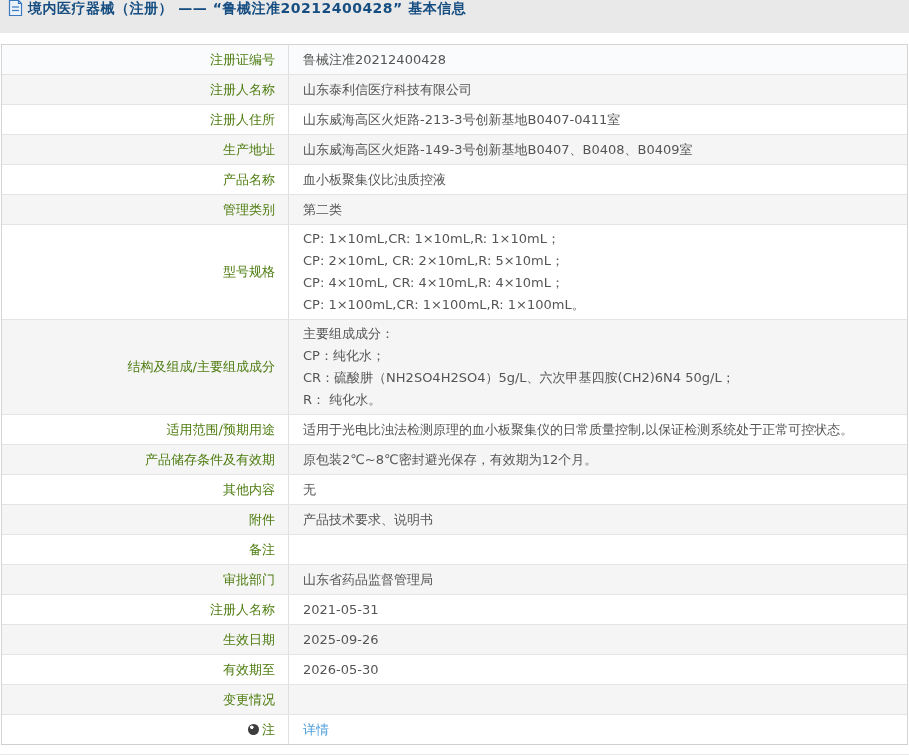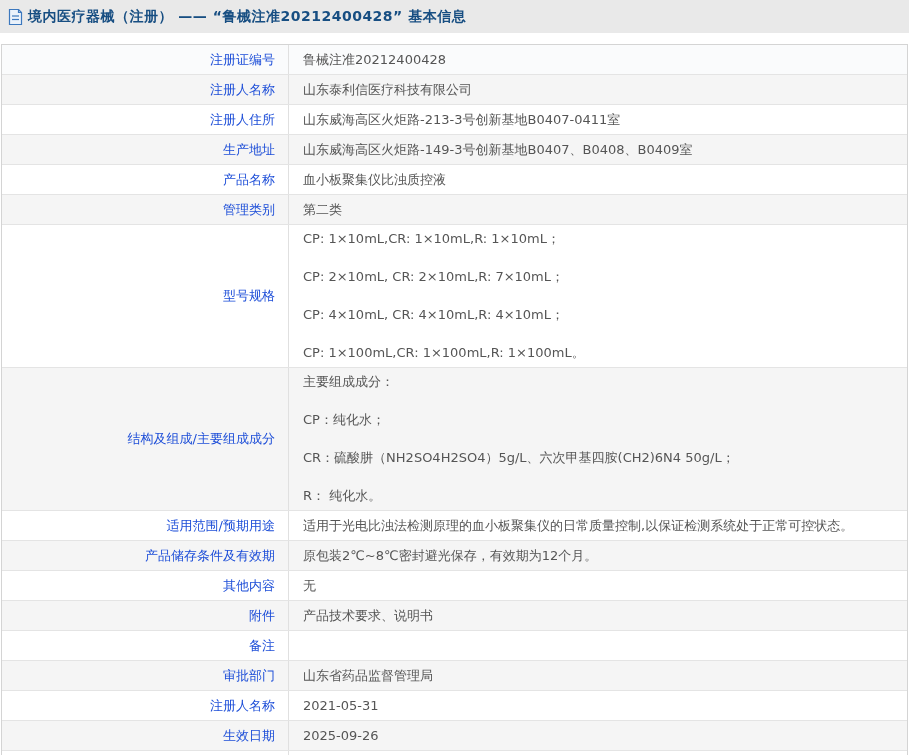--- a/index.html
+++ b/index.html
@@ -7,21 +7,20 @@
     width: 909px; height: 755px;
     background: #e9e9e9;
     font-family: "DejaVu Sans", "Liberation Sans", sans-serif;
     overflow: hidden;
   }
   
   .header-bar {
     height: 33px;
     background: #e9e9e9;
     display: flex;
-    align-items: center;
     padding-left: 8px;
   }
   .doc-icon { width: 15px; height: 16px; margin-right: 5px; flex-shrink: 0; }
   .header-title {
     font-size: 14px;
     font-weight: bold;
     color: #174e82;
     letter-spacing: 0.5px;
     white-space: nowrap;
   }
@@ -49,37 +48,37 @@
   .label-cell {
     width: 287px;
     flex-shrink: 0;
     box-sizing: border-box;
     border-right: 1px solid #e0e0e0;
     display: flex;
     justify-content: flex-end;
     align-items: center;
     text-align: right;
     padding-right: 13px;
-    color: #1d4ed8;
+    color: #4d7c0f;
     font-size: 13px;
     min-height: 29px;
   }
   .value-cell {
     flex: 1;
     display: flex;
     flex-direction: column;
     justify-content: center;
     padding-left: 14px;
     padding-right: 10px;
     color: #555;
     font-size: 13px;
     min-height: 29px;
     line-height: 17px;
   }
-  .value-cell.multi { padding-top: 3px; padding-bottom: 3px; gap: 16px; }
+  .value-cell.multi { padding-top: 3px; padding-bottom: 3px; }
   .value-cell.multi .line { line-height: 22px; }
   .note-icon {
     display: inline-block;
     width: 11px; height: 11px;
     border-radius: 50%;
     background: radial-gradient(circle at 35% 30%, #ffffff 0 1.5px, #3d3d3d 2px);
     margin-right: 3px;
     vertical-align: -1px;
   }
   .detail-link {
@@ -132,21 +131,21 @@
 
     <div class="row">
       <div class="label-cell">管理类别</div>
       <div class="value-cell">第二类</div>
     </div>
 
     <div class="row">
       <div class="label-cell">型号规格</div>
       <div class="value-cell multi">
         <div class="line">CP: 1×10mL,CR: 1×10mL,R: 1×10mL；</div>
-        <div class="line">CP: 2×10mL, CR: 2×10mL,R: 7×10mL；</div>
+        <div class="line">CP: 2×10mL, CR: 2×10mL,R: 5×10mL；</div>
         <div class="line">CP: 4×10mL, CR: 4×10mL,R: 4×10mL；</div>
         <div class="line">CP: 1×100mL,CR: 1×100mL,R: 1×100mL。</div>
       </div>
     </div>
 
     <div class="row">
       <div class="label-cell">结构及组成/主要组成成分</div>
       <div class="value-cell multi">
         <div class="line">主要组成成分：</div>
         <div class="line">CP：纯化水；</div>

